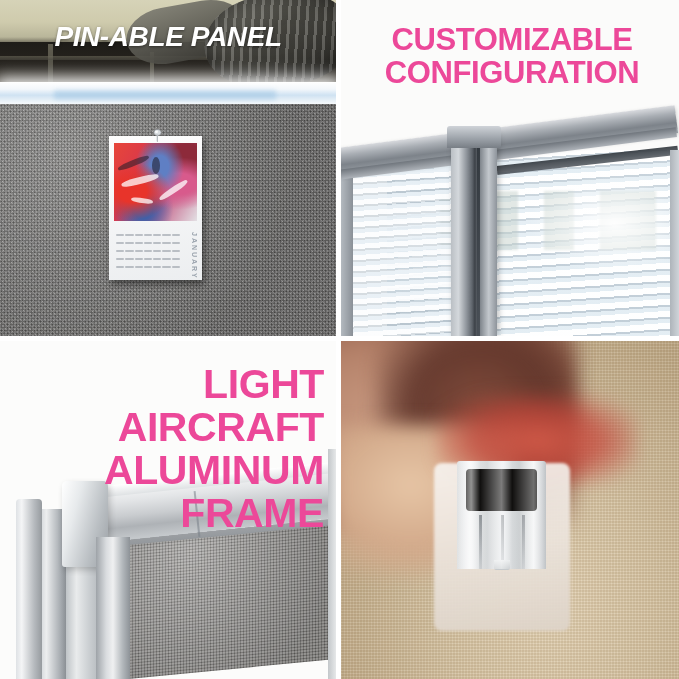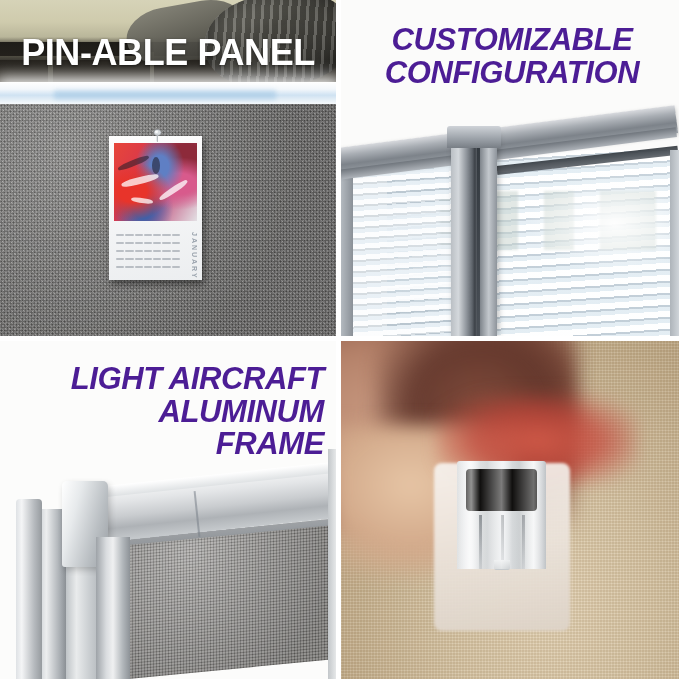--- a/index.html
+++ b/index.html
@@ -32,21 +32,21 @@
   .caption{
     position:absolute;
     z-index:6;
     font-weight:700;
     letter-spacing:-0.4px;
     line-height:1.05;
     white-space:pre-line;
     font-family:"Liberation Sans", sans-serif;
   }
   .cap-white{ color:#ffffff; }
-  .cap-navy { color:#4c1d95;font-style:italic; }
+  .cap-navy { color:#ec4899; }
 
   
   .tl-ceiling{
     position:absolute; left:0; top:0; width:100%; height:84px;
     background:
       linear-gradient(180deg,#d6d3b8 0%, #cfcbad 26%, #b9b69a 44%,
                       #4a463c 55%, #2b2824 72%, #1b1916 100%);
   }
   
   .tl-plenum{
@@ -469,22 +469,22 @@
       </div>
 
       <svg class="pin" viewBox="0 0 22 26">
         <ellipse cx="11" cy="7" rx="7" ry="6" fill="#d9dde0" stroke="#8f959b" stroke-width="1"></ellipse>
         <ellipse cx="9" cy="5.5" rx="3" ry="2.4" fill="#ffffff" opacity=".85"></ellipse>
         <rect x="9.4" y="11" width="2.6" height="13" fill="#b6bcc1"></rect>
         <polygon points="9.4,24 12,24 10.7,26" fill="#9aa0a5"></polygon>
       </svg>
     </div>
 
-    <div class="caption cap-white" style="left:0;right:0;top:34px;text-align:center;font-size:36px;
-                text-shadow:0 1px 3px rgba(0,0,0,.45);">PIN-ABLE PANEL</div>
+    <div class="caption cap-white" style="left:0;right:0;top:22px;text-align:center;font-size:28px;
+                text-shadow:0 1px 3px rgba(0,0,0,.45);font-style:italic;">PIN-ABLE PANEL</div>
   </div>
 
   <div class="quad q-tr">
     <div class="photo">
       <div class="tr-bg"></div>
       <div class="tr-window">
         <div class="tr-blinds"></div>
         <div class="tr-outside"></div>
         <div class="tr-glow"></div>
       </div>
@@ -512,21 +512,21 @@
       <div class="bl-toprail-top"></div>
       <div class="bl-railseam" style="left:196px;top:150px;"></div>
       <div class="bl-post-c"></div>
       <div class="bl-post-b"></div>
       <div class="bl-post-a"></div>
       <div class="bl-corner"></div>
       <div class="bl-stile"></div>
       <div class="bl-rightedge"></div>
     </div>
 
-    <div class="caption cap-navy" style="left:8px;right:12px;top:22px;text-align:right;font-size:31px;">LIGHT AIRCRAFT
+    <div class="caption cap-navy" style="left:8px;right:12px;top:22px;text-align:right;font-size:41px;">LIGHT AIRCRAFT
 ALUMINUM
 FRAME</div>
   </div>
 
   <div class="quad q-br">
     <div class="photo">
       <div class="br-bg"></div>
       <div class="br-carpet"></div>
       <div class="br-hand"></div>
       <div class="br-hand2"></div>

